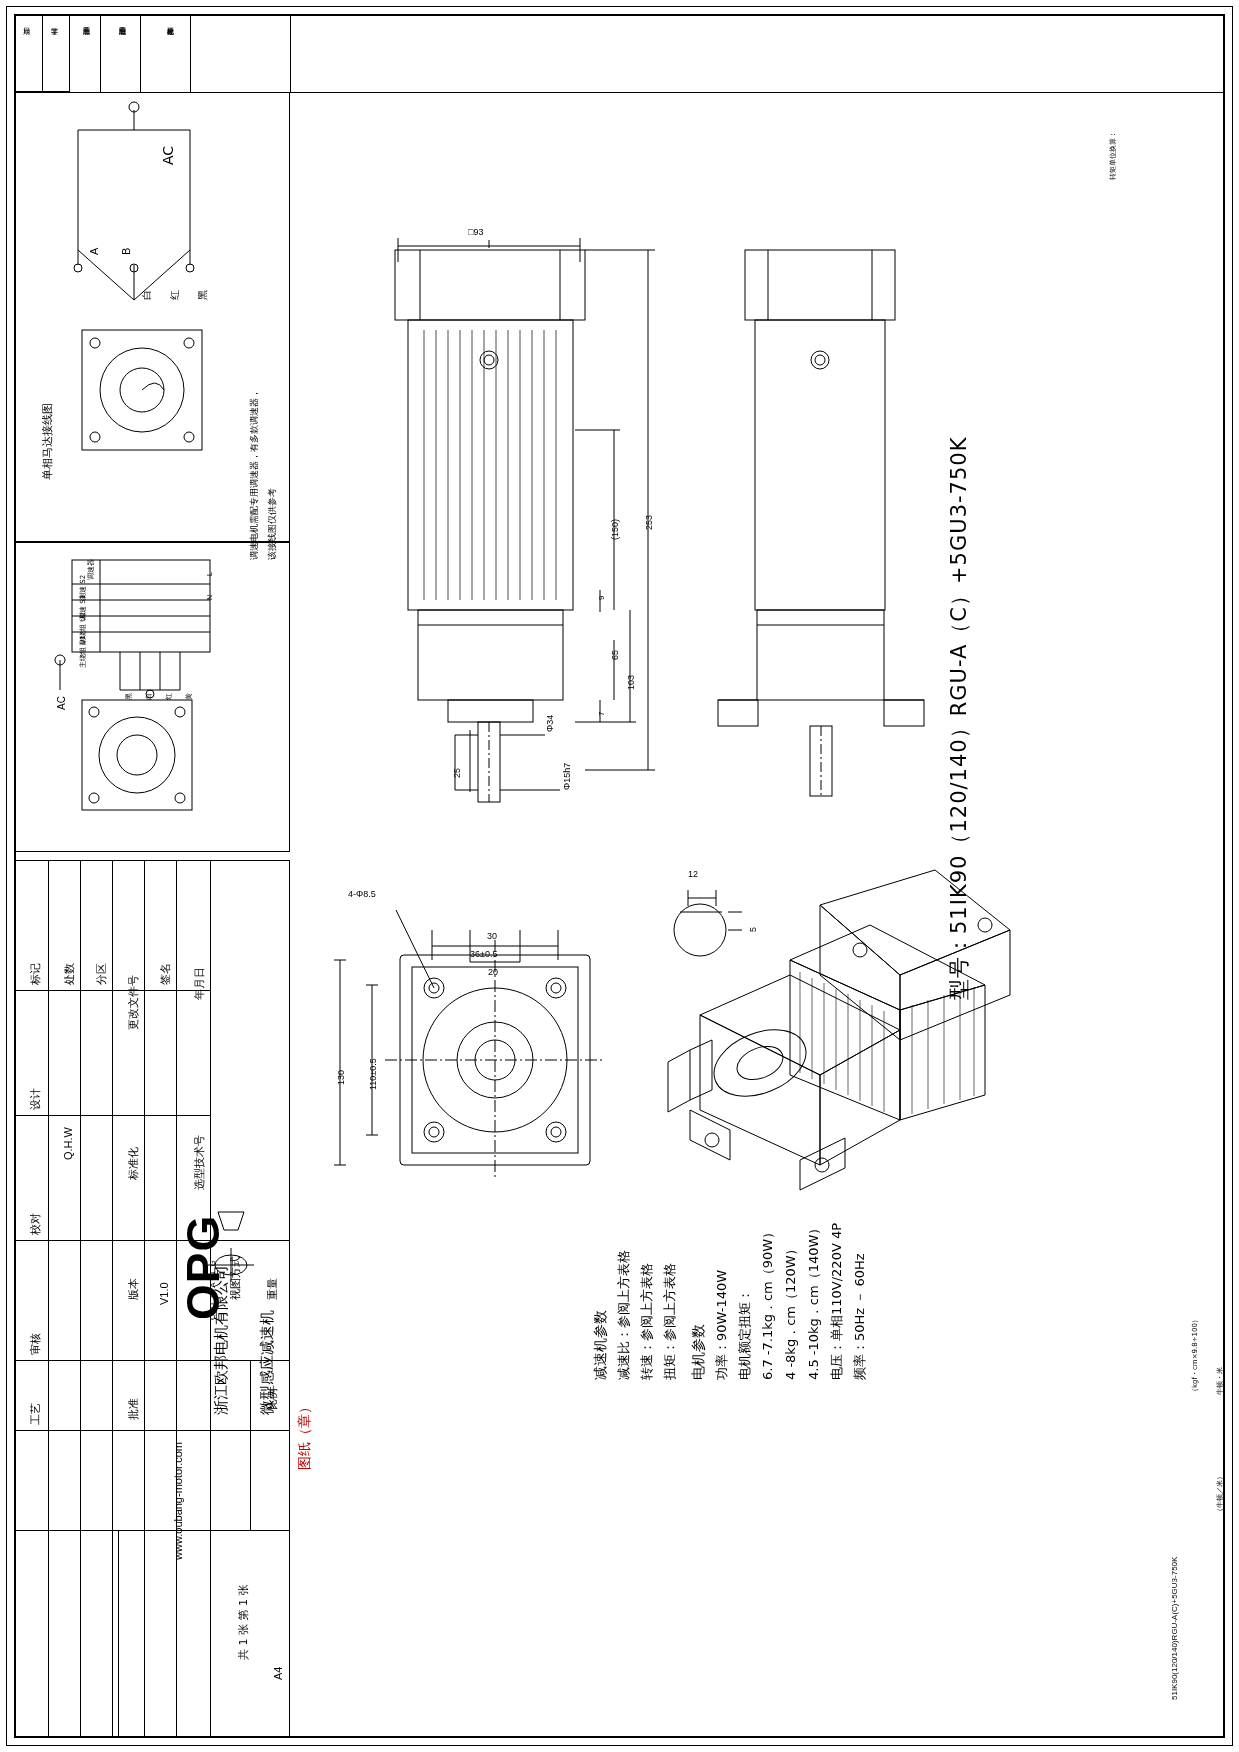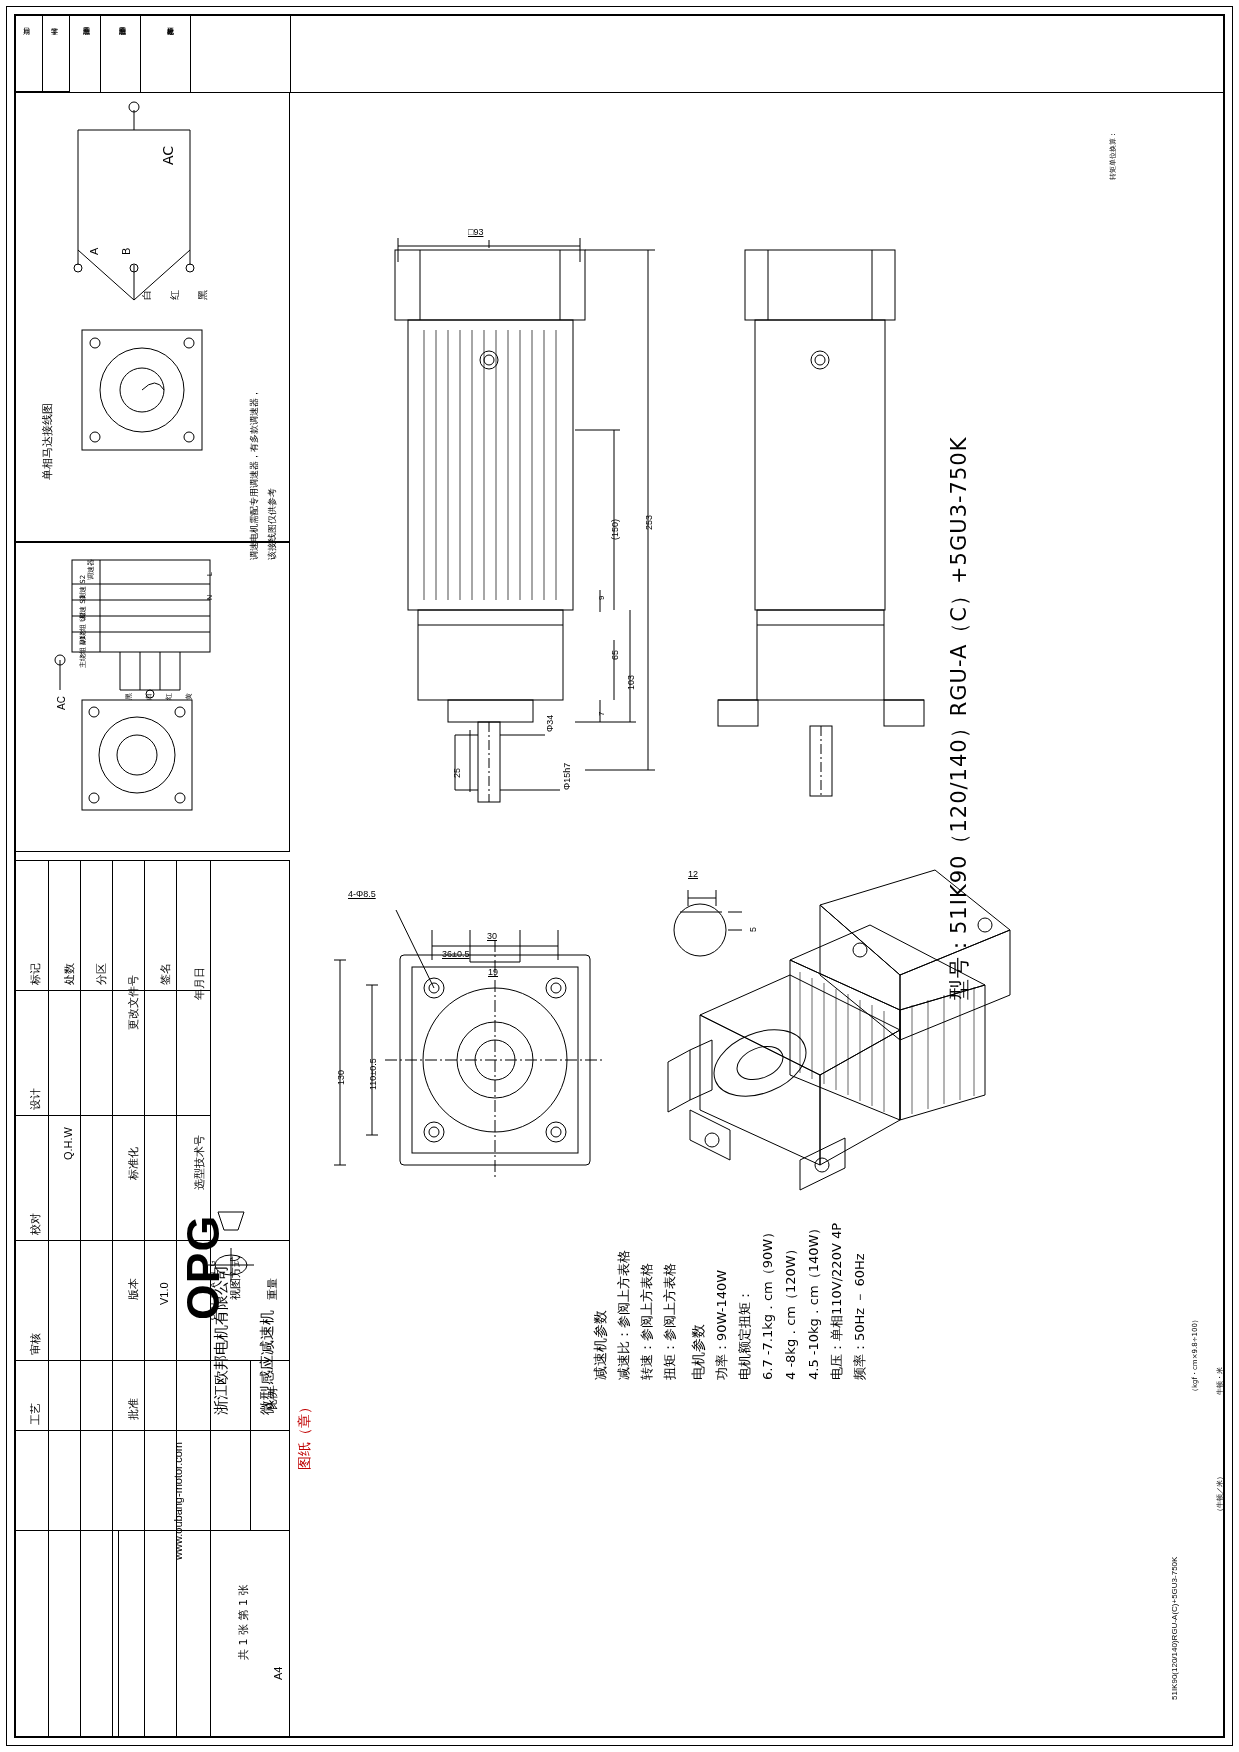--- a/index.html
+++ b/index.html
@@ -2,21 +2,21 @@
 <html><head>
 <meta charset="utf-8">
 <style>
   html,body{margin:0;padding:0;background:#ffffff;}
   body{font-family:"Liberation Sans", sans-serif;color:#000;}
   #sheet{position:relative;width:1239px;height:1752px;background:#fff;overflow:hidden;}
   .bd{position:absolute;box-sizing:border-box;border:1px solid #000;}
   .ln{position:absolute;background:#000;}
   .hl{height:1px;}
   .vl{width:1px;}
-  .txt{position:absolute;font-size:9px;line-height:1.05;white-space:nowrap;text-decoration:underline;}
+  .txt{position:absolute;font-size:9px;line-height:1.05;white-space:nowrap;}
   .vtxt{position:absolute;white-space:nowrap;writing-mode:vertical-rl;text-orientation:upright;line-height:1;}
   .rot90{position:absolute;white-space:nowrap;transform-origin:0 0;transform:rotate(-90deg);}
   .cjk{font-family:"DejaVu Sans", sans-serif;}
   .title-main{font-size:21px;letter-spacing:1px;}
   .xs{font-size:7px;}
   svg{position:absolute;left:0;top:0;pointer-events:none;}
 </style>
 </head>
 <body>
 
@@ -263,22 +263,22 @@
   <div class="rot90" style="left:610px;top:540px;font-size:9px;">(150)</div>
   <div class="rot90" style="left:626px;top:690px;font-size:9px;">103</div>
   <div class="rot90" style="left:610px;top:660px;font-size:9px;">65</div>
   <div class="rot90" style="left:597px;top:600px;font-size:8px;">9</div>
   <div class="rot90" style="left:597px;top:716px;font-size:8px;">7</div>
   <div class="rot90" style="left:452px;top:778px;font-size:9px;">25</div>
   <div class="rot90" style="left:545px;top:732px;font-size:9px;">Φ34</div>
   <div class="rot90" style="left:562px;top:790px;font-size:9px;">Φ15h7</div>
 
   <div class="txt" style="left:487px;top:932px;">30</div>
-  <div class="txt" style="left:442px;top:950px;">36±0.5</div>
-  <div class="txt" style="left:488px;top:968px;">19</div>
+  <div class="txt" style="left:470px;top:950px;">36±0.5</div>
+  <div class="txt" style="left:488px;top:968px;">20</div>
   <div class="rot90" style="left:336px;top:1085px;font-size:9px;">130</div>
   <div class="rot90" style="left:368px;top:1090px;font-size:9px;">110±0.5</div>
   <div class="txt" style="left:348px;top:890px;">4-Φ8.5</div>
   <div class="txt" style="left:688px;top:870px;">12</div>
   <div class="rot90" style="left:748px;top:932px;font-size:9px;">5</div>
 
   <div class="rot90 cjk" style="left:160px;top:165px;font-size:14px;">AC</div>
   <div class="rot90" style="left:88px;top:255px;font-size:11px;">A</div>
   <div class="rot90" style="left:120px;top:255px;font-size:11px;">B</div>
   <div class="rot90 cjk" style="left:196px;top:300px;font-size:10px;">黑</div>

